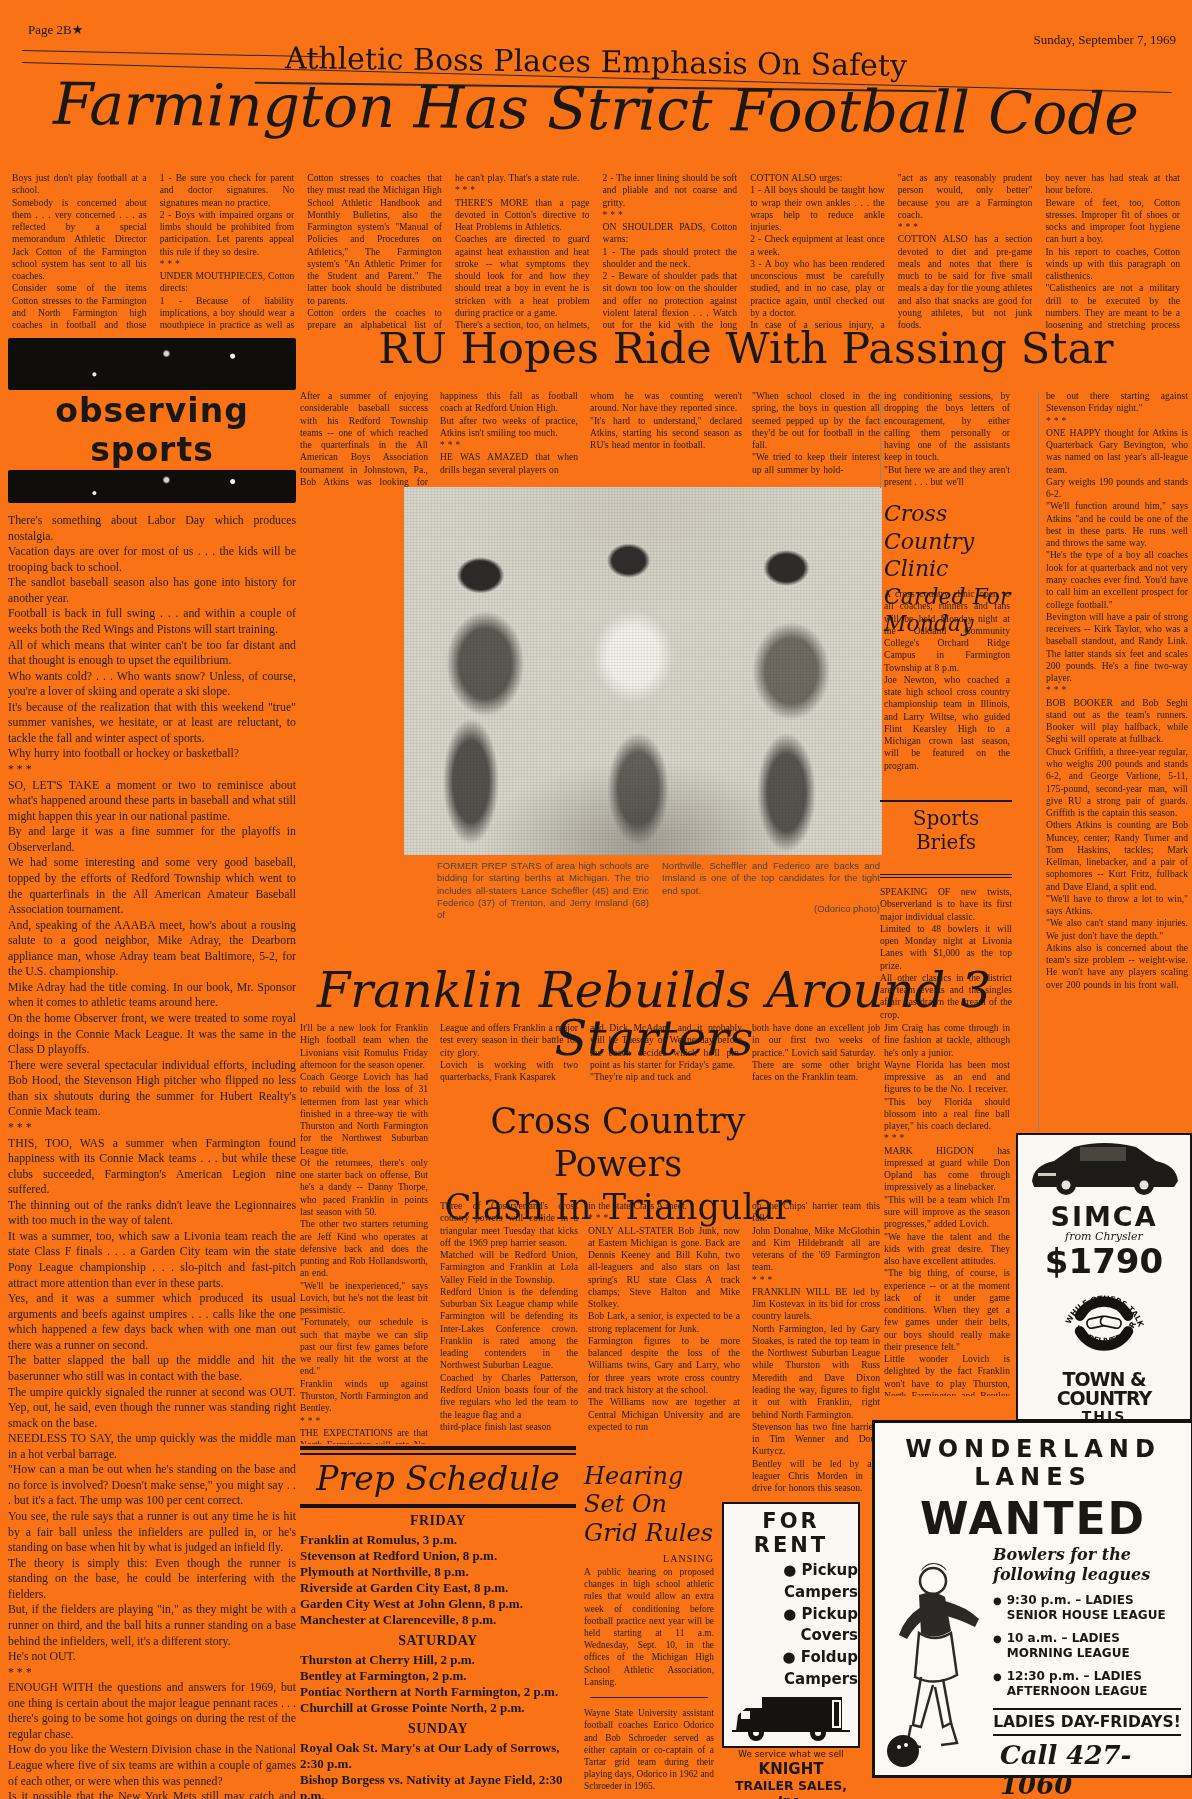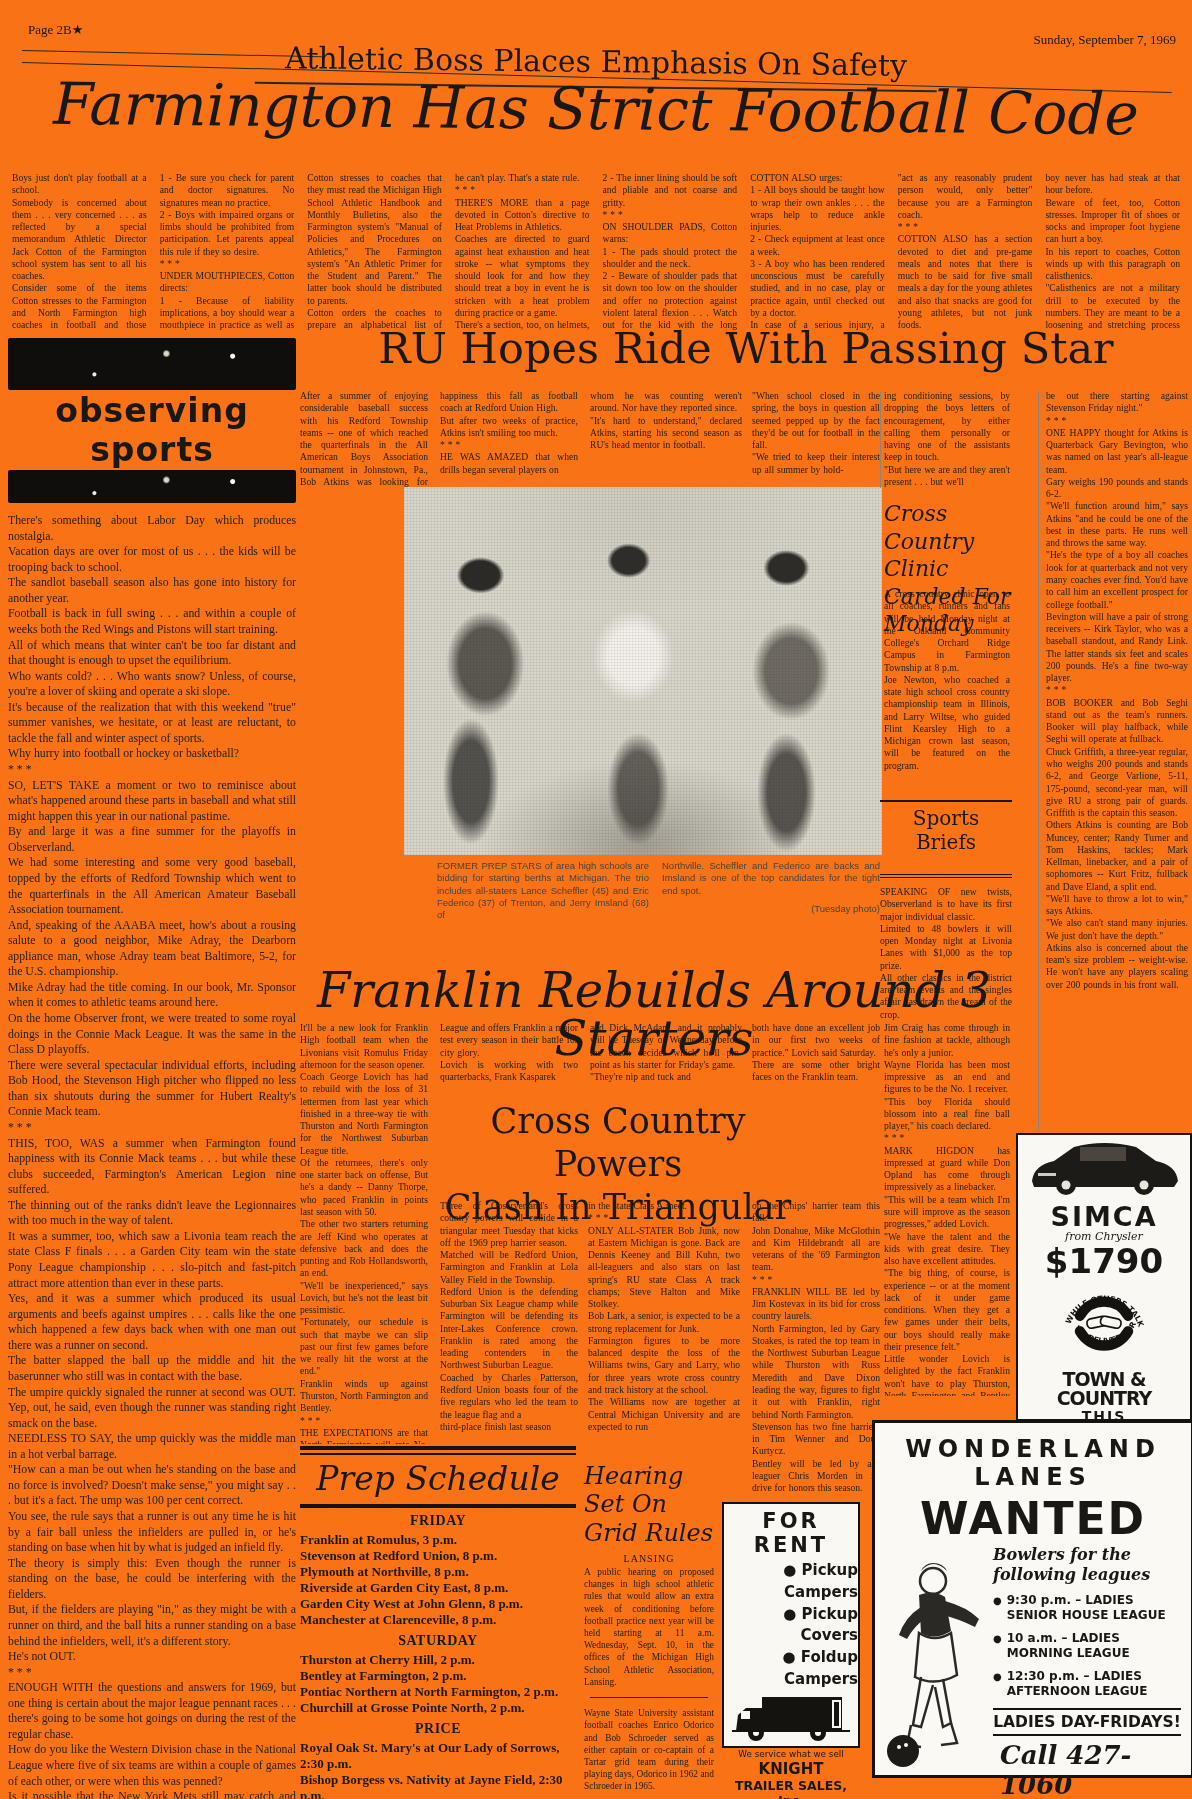--- a/index.html
+++ b/index.html
@@ -96,21 +96,21 @@
   #prep{left:300px;top:1446px;width:276px;}
   #prep-toprule{border-top:4px solid #15130f;border-bottom:2px solid #15130f;height:3px;}
   #prep-title{font-family:"DejaVu Serif",serif;font-style:italic;font-size:33px;text-align:center;
               padding:4px 0 6px;}
   #prep-titlerule{border-top:4px solid #15130f;height:0;margin-bottom:4px;}
   .prep-day-title{font-weight:bold;font-size:14px;text-align:center;margin:5px 0 3px;letter-spacing:.5px;}
   .prep-games{font-weight:bold;font-size:13px;line-height:1.23;white-space:pre-line;}
   
   #hearing{left:584px;top:1462px;width:130px;}
   #hearing-head{font-family:"DejaVu Serif",serif;font-style:italic;font-size:24px;line-height:1.18;}
-  #hearing-dateline{text-align:center;font-size:10px;letter-spacing:1px;margin:6px 0 2px;}
+  #hearing-dateline{text-align:right;font-size:10px;letter-spacing:1px;margin:6px 0 2px;}
   #hearing-body,#hearing-note{font-size:9.4px;line-height:1.3;text-align:justify;white-space:pre-line;color:#211e1a;}
   #hearing-rule{border-top:1px solid #2a2824;margin:9px 6px;}
   
   #forrent{left:722px;top:1502px;width:134px;height:242px;border:2.5px solid #15130f;background:#faf8f2;
            font-family:"DejaVu Sans",sans-serif;text-align:center;}
   #forrent-title{font-weight:bold;font-size:21px;letter-spacing:3px;margin-top:5px;}
   #forrent-items{font-weight:bold;font-size:15px;line-height:1.45;white-space:pre-line;text-align:right;
                  margin:3px 0 0 10px;}
   #forrent-tagline{font-size:8.8px;margin-top:2px;}
   #forrent-knight{font-weight:bold;font-size:15px;margin-top:1px;}
@@ -263,21 +263,21 @@
 BOB BOOKER and Bob Seghi stand out as the team's runners. Booker will play halfback, while Seghi will operate at fullback.
 Chuck Griffith, a three-year regular, who weighs 200 pounds and stands 6-2, and George Varlione, 5-11, 175-pound, second-year man, will give RU a strong pair of guards. Griffith is the captain this season.
 Others Atkins is counting are Bob Muncey, center; Randy Turner and Tom Haskins, tackles; Mark Kellman, linebacker, and a pair of sophomores -- Kurt Fritz, fullback and Dave Eland, a split end.
 "We'll have to throw a lot to win," says Atkins.
 "We also can't stand many injuries. We just don't have the depth."
 Atkins also is concerned about the team's size problem -- weight-wise. He won't have any players scaling over 200 pounds in his front wall.</div>
 
   <div class="abs" id="photo"></div>
   <div class="abs caption" id="caption-left">FORMER PREP STARS of area high schools are bidding for starting berths at Michigan. The trio includes all-staters Lance Scheffler (45) and Eric Federico (37) of Trenton, and Jerry Imsland (68) of</div>
   <div class="abs caption" id="caption-right">Northville. Scheffler and Federico are backs and Imsland is one of the top candidates for the tight end spot.</div>
-  <div class="abs" id="caption-credit">(Tuesday photo)</div>
+  <div class="abs" id="caption-credit">(Odorico photo)</div>
 
   <div class="abs vrule" id="vrule1"></div>
   <div class="abs vrule" id="vrule2"></div>
 
   <div class="abs" id="clinic-head">Cross Country Clinic Carded For Monday</div>
   <div class="abs col" id="clinic-body">A cross country clinic open to all coaches, runners and fans will be held Monday night at the Oakland Community College's Orchard Ridge Campus in Farmington Township at 8 p.m.
 Joe Newton, who coached a state high school cross country championship team in Illinois, and Larry Wiltse, who guided Flint Kearsley High to a Michigan crown last season, will be featured on the program.</div>
 
   <div class="abs" id="briefs">
     <div id="briefs-title">Sports Briefs</div>
@@ -350,21 +350,21 @@
 Manchester at Clarenceville, 8 p.m.</div>
     </div>
     <div class="prep-day">
       <div class="prep-day-title">SATURDAY</div>
       <div class="prep-games">Thurston at Cherry Hill, 2 p.m.
 Bentley at Farmington, 2 p.m.
 Pontiac Northern at North Farmington, 2 p.m.
 Churchill at Grosse Pointe North, 2 p.m.</div>
     </div>
     <div class="prep-day">
-      <div class="prep-day-title">PRICE</div>
+      <div class="prep-day-title">SUNDAY</div>
       <div class="prep-games">Royal Oak St. Mary's at Our Lady of Sorrows, 2:30 p.m.
 Bishop Borgess vs. Nativity at Jayne Field, 2:30 p.m.
 St. Agatha at Ypsilanti St. John, 2 p.m.</div>
     </div>
   </div>
 
   <div class="abs" id="hearing">
     <div id="hearing-head">Hearing Set On Grid Rules</div>
     <div id="hearing-dateline">LANSING</div>
     <div id="hearing-body">A public hearing on proposed changes in high school athletic rules that would allow an extra week of conditioning before football practice next year will be held starting at 11 a.m. Wednesday, Sept. 10, in the offices of the Michigan High School Athletic Association, Lansing.</div>

